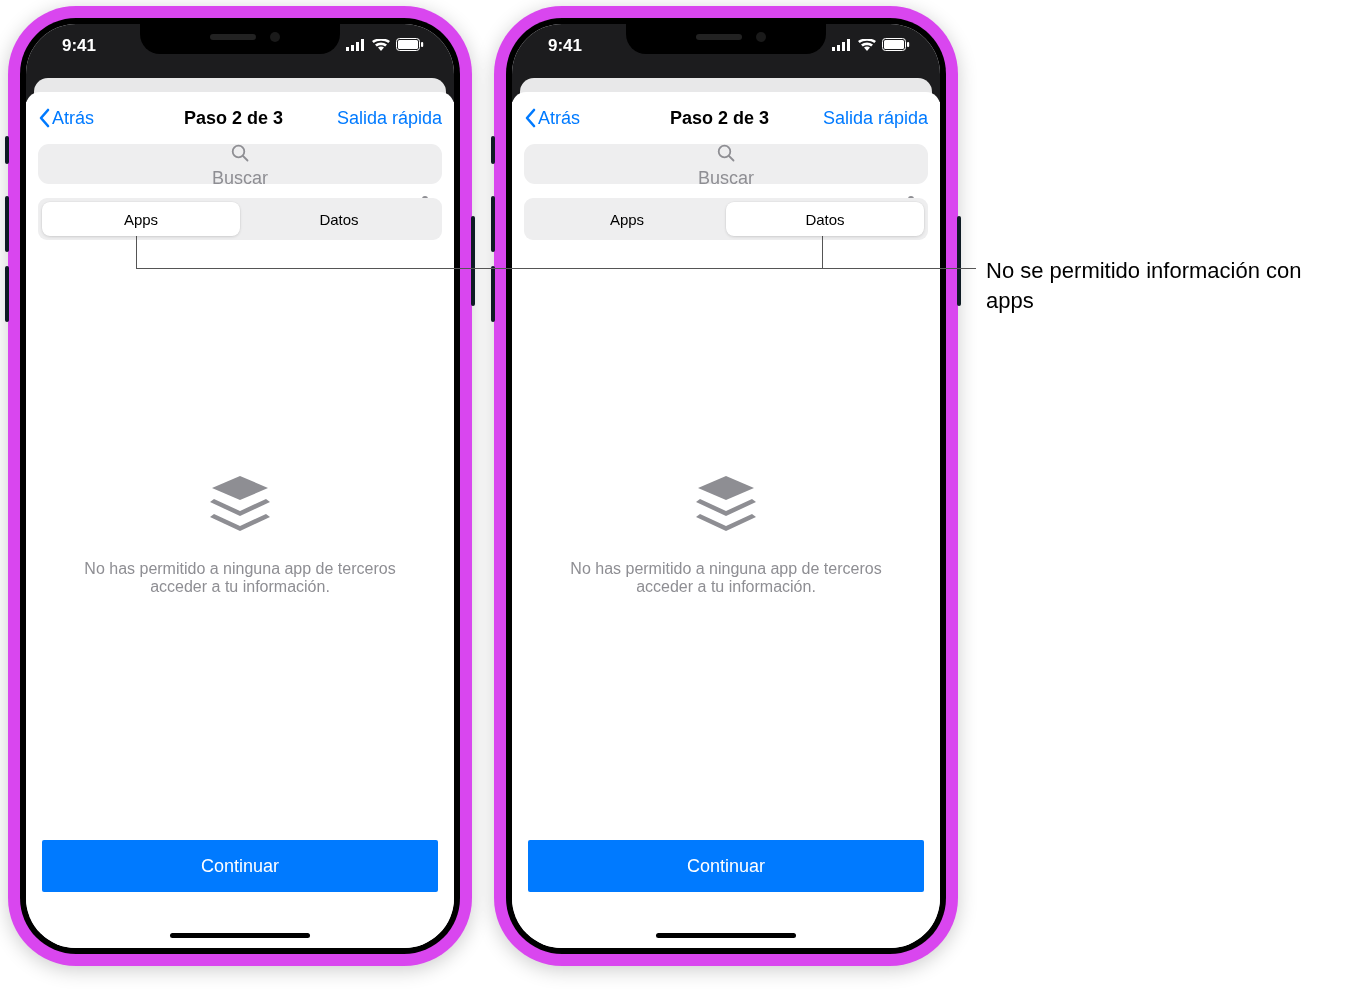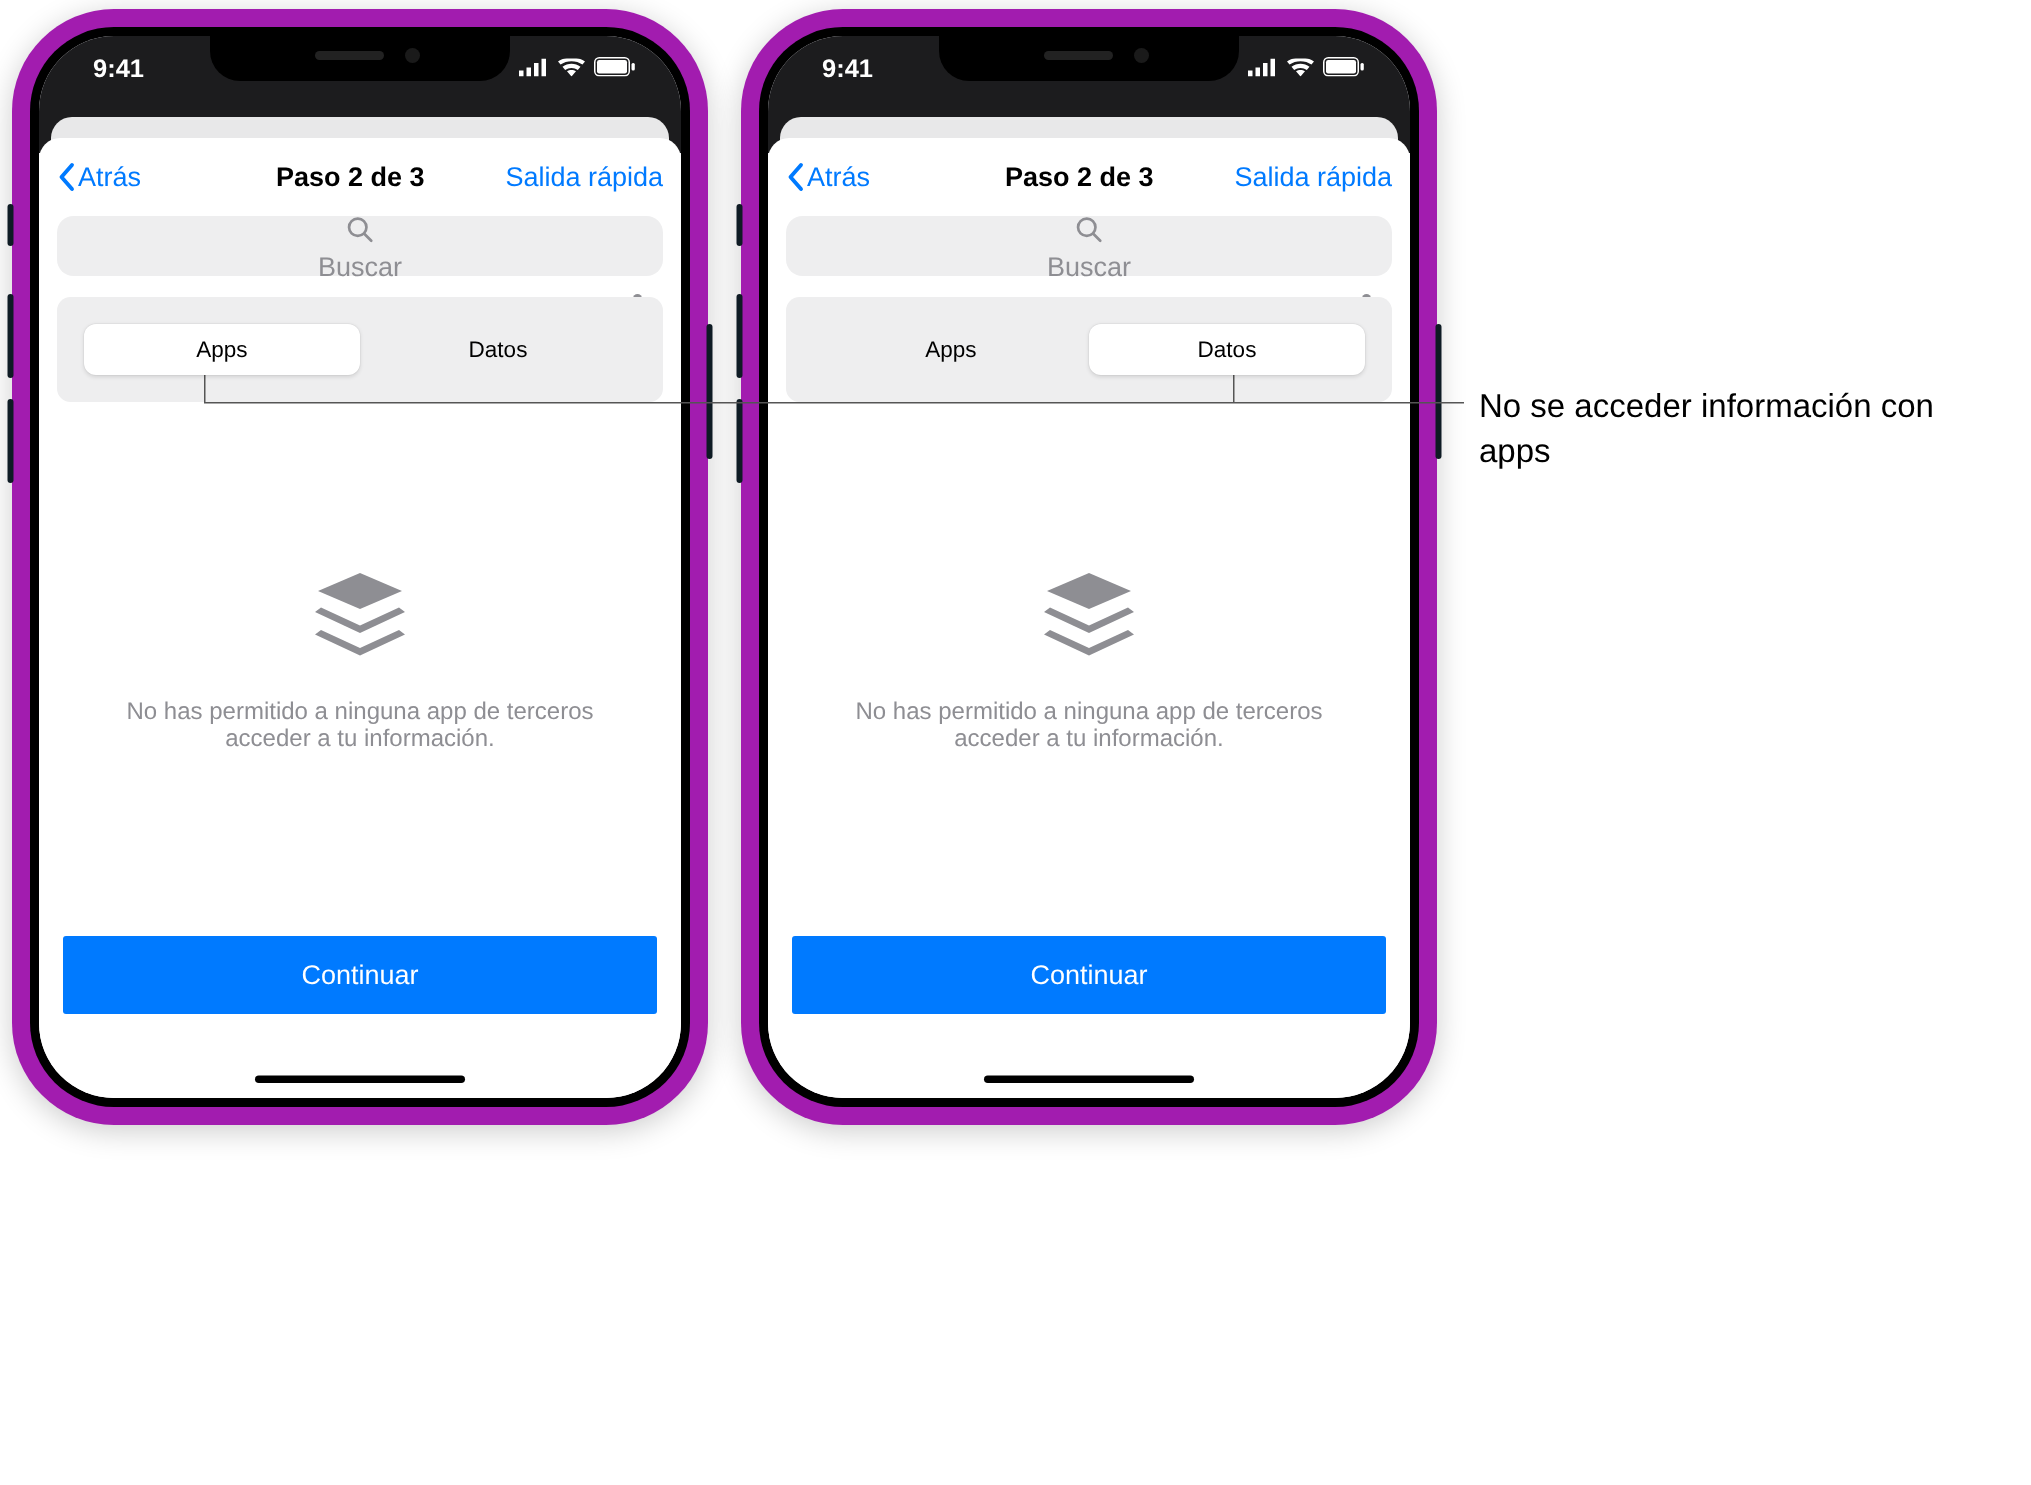--- a/index.html
+++ b/index.html
@@ -10,23 +10,23 @@
     width: 1354px;
     height: 990px;
     position: relative;
     overflow: hidden;
   }
 
   
   .phone {
     position: absolute;
     width: 464px;
-    height: 744px;
+    height: 960px;
     border-radius: 68px;
-    background: #a21caf;
+    background: #d946ef;
     box-shadow: 0 4px 20px rgba(0,0,0,0.2);
   }
   .phone-inner {
     position: absolute;
     inset: 12px;
     border-radius: 56px;
     background: #000;
   }
   .screen {
     position: absolute;
@@ -144,21 +144,21 @@
     flex-direction: column;
   }
   .search .mic { margin-left:auto; }
   .search svg { display:block; }
 
   .segmented {
     margin-top: 14px;
     height: 34px;
     background: #eeeeef;
     border-radius: 9px;
-    padding: 18px;
+    padding: 4px;
     display: flex;
     position: relative;
   }
   .segmented .seg {
     flex: 1;
     display: flex;
     align-items: center;
     justify-content: center;
     font-size: 15px;
     font-weight: 500;
@@ -426,13 +426,13 @@
         </div>
         <div class="home-indicator"></div>
       </div>
     </div>
   </div>
 </div>
 
 <div class="lead-line l1"></div>
 <div class="lead-line l2"></div>
 <div class="lead-line l3"></div>
-<div class="callout">No se acceder información con apps</div>
+<div class="callout">No se permitido información con apps</div>
 
 </body></html>

